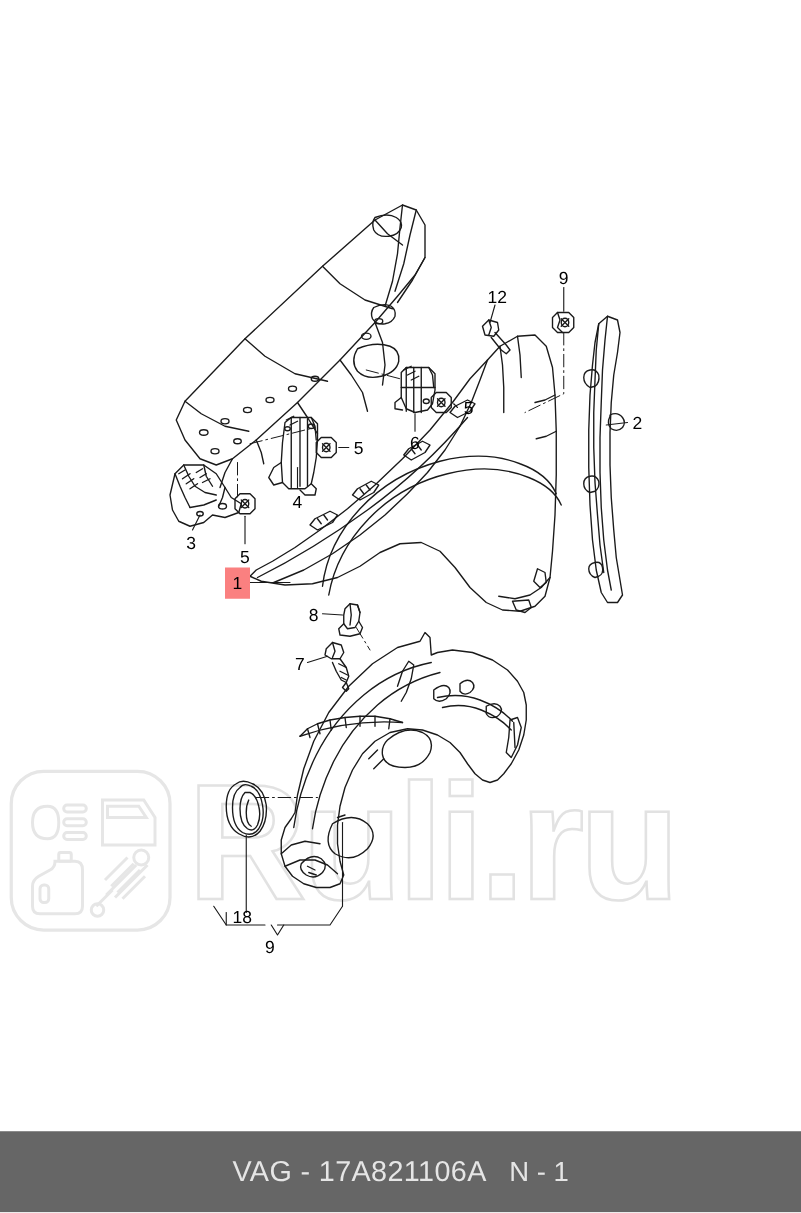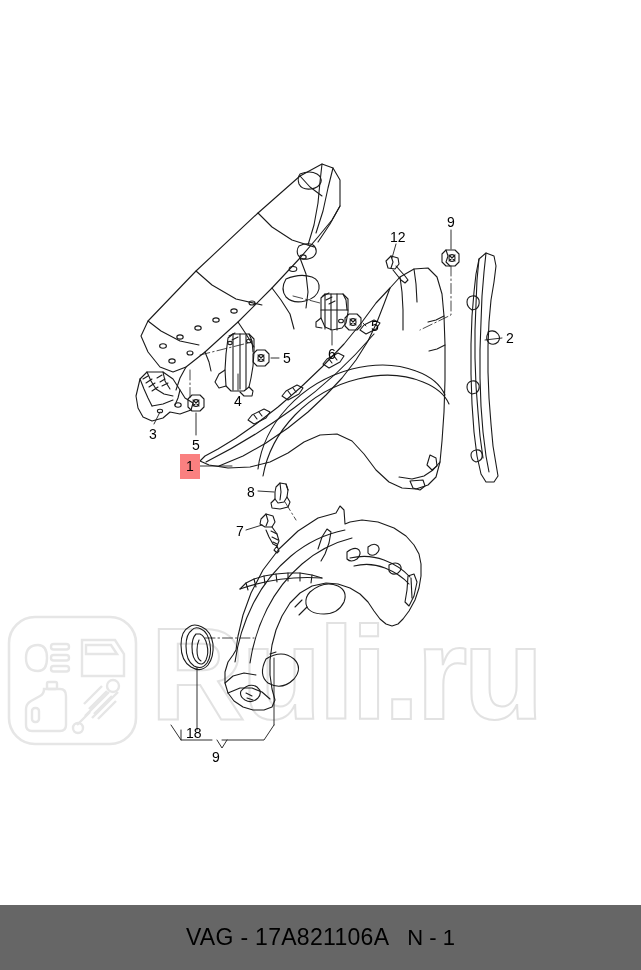--- a/index.html
+++ b/index.html
@@ -81,21 +81,21 @@
     height: 65px;
     background: #666666;
     z-index: 5;
     display: flex;
     align-items: center;
     justify-content: center;
   }
   #footer-inner {
     display: flex;
     align-items: baseline;
-    color: #000000;
+    color: #e5e5e5;
   }
   #footer-partno {
     font-size: 23px;
     font-weight: 400;
     letter-spacing: 0.3px;
     white-space: pre;
   }
   #footer-page {
     font-size: 22px;
     font-weight: 400;

